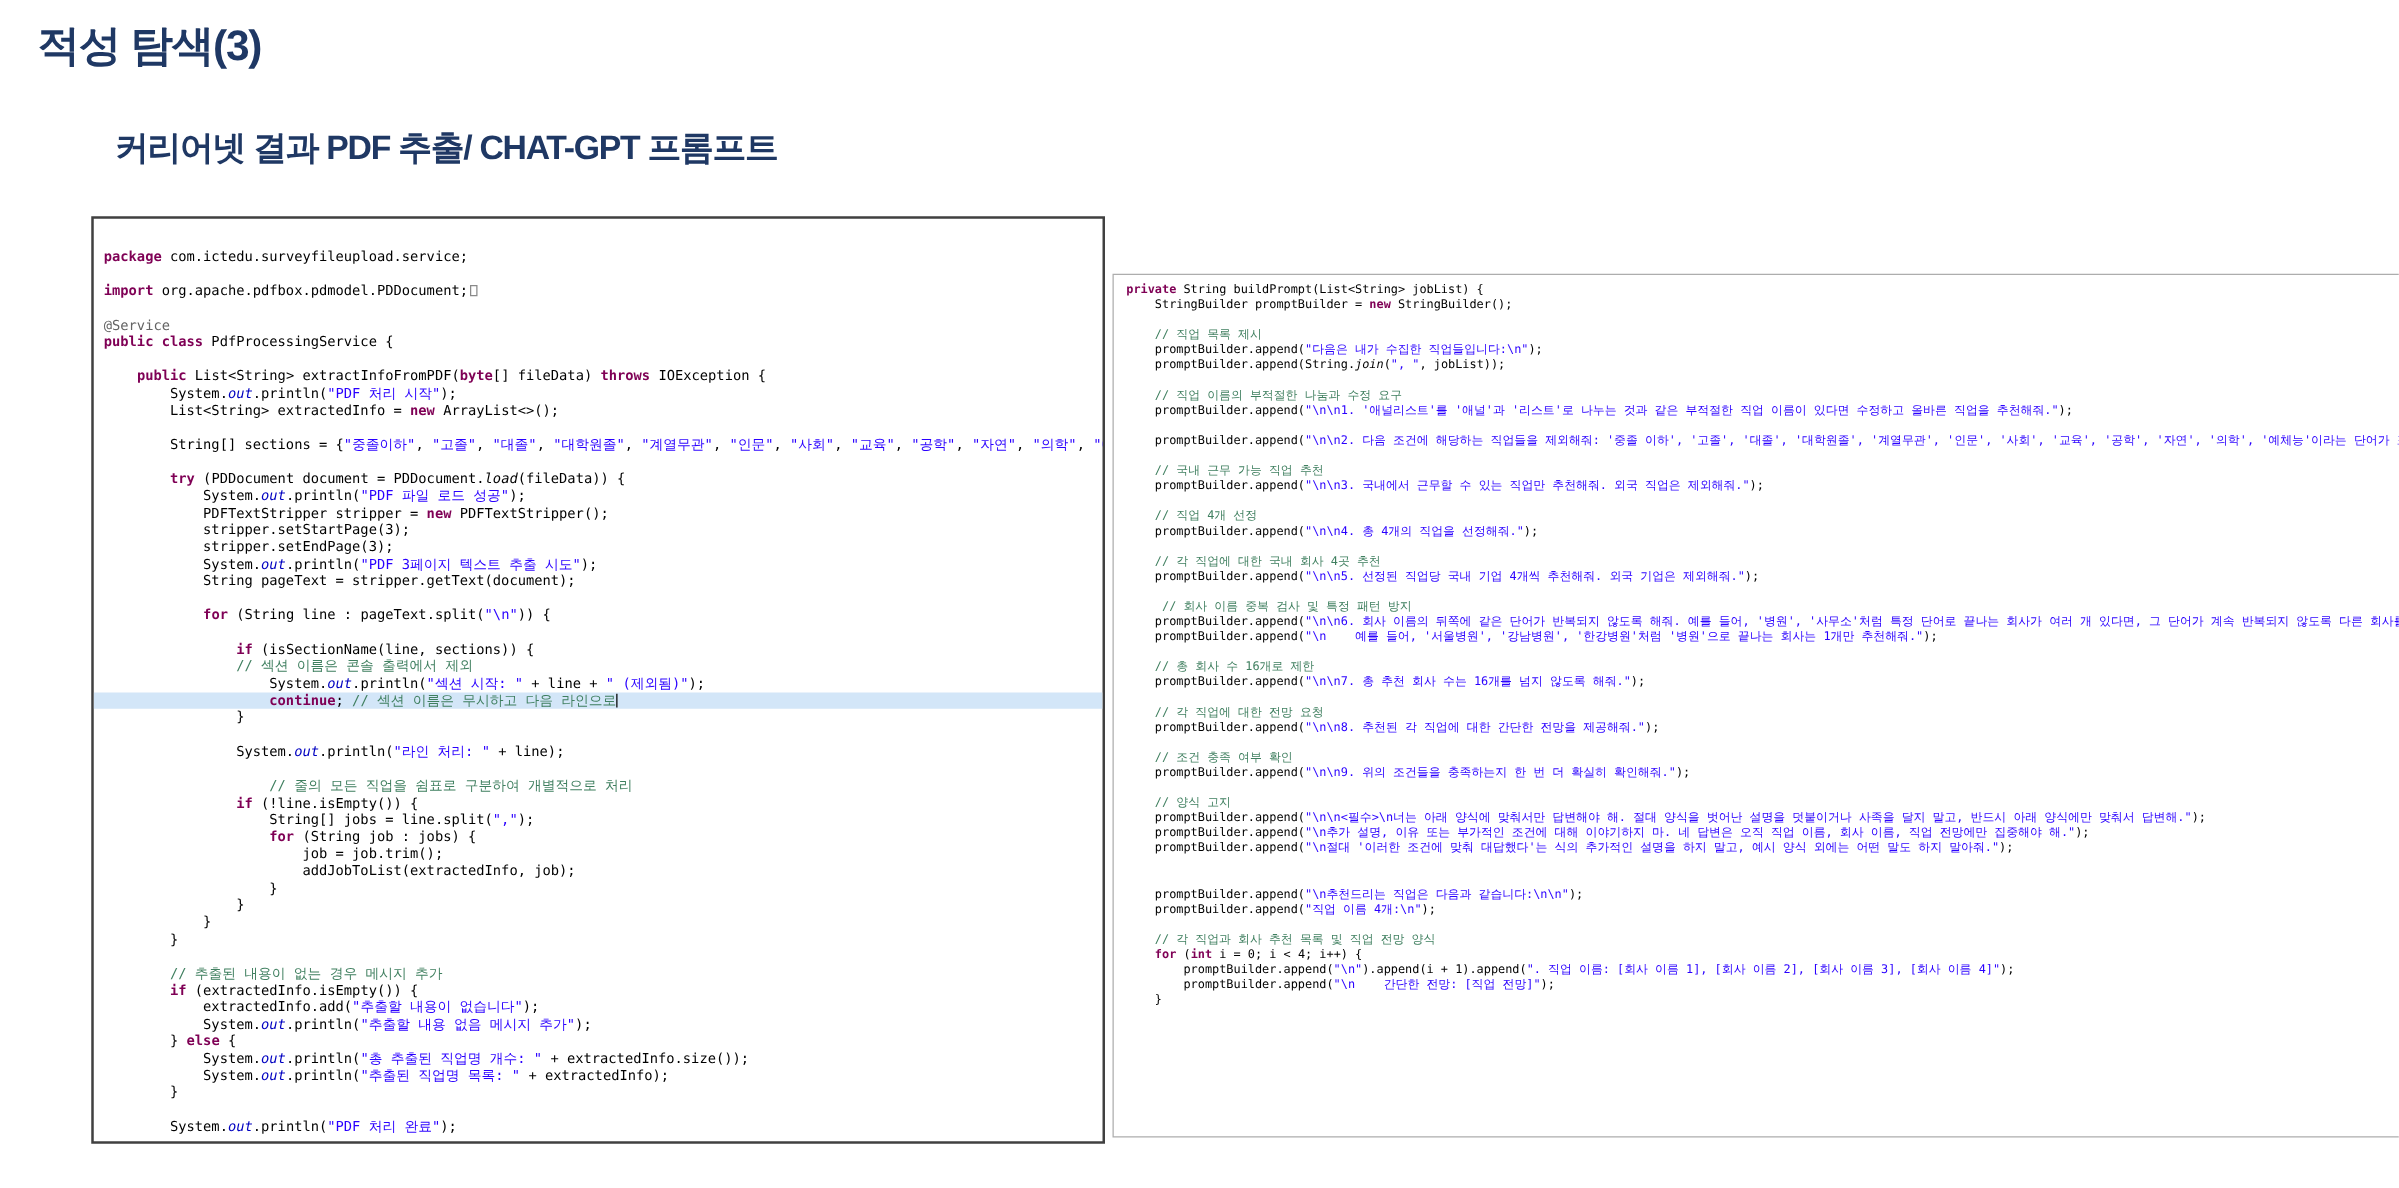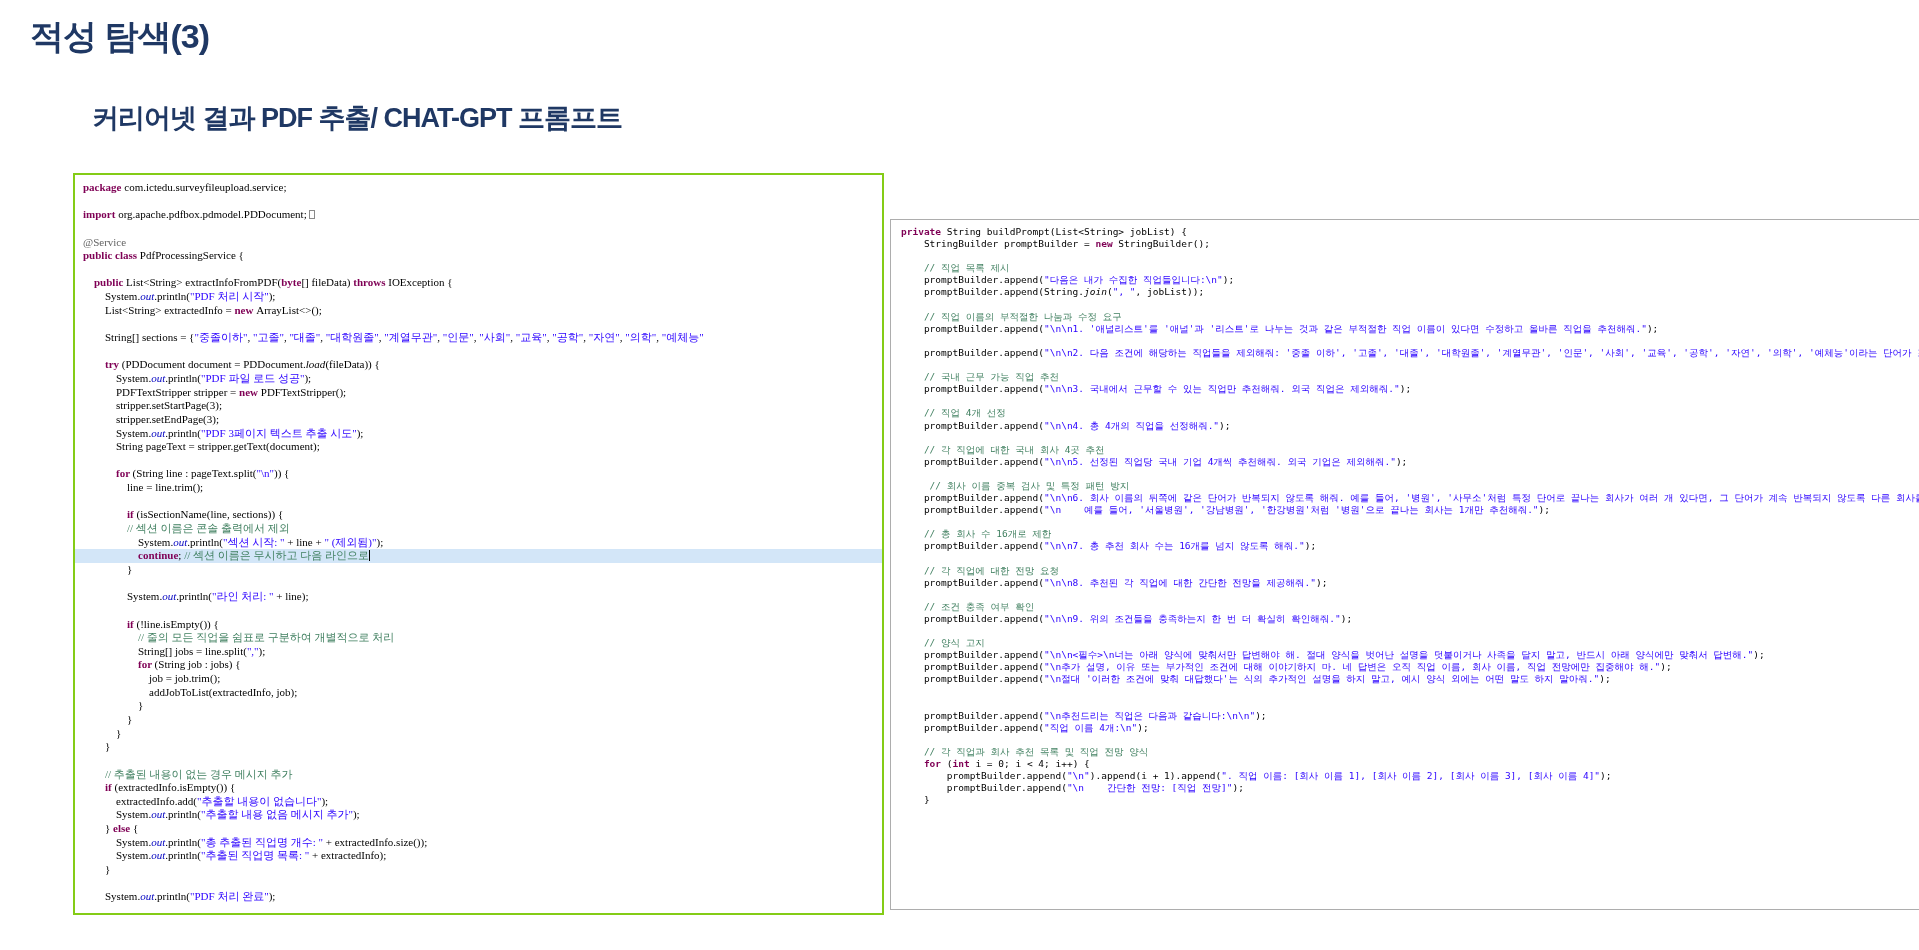--- a/index.html
+++ b/index.html
@@ -28,24 +28,23 @@
   .editor {
     position: absolute;
     background: #ffffff;
     overflow: hidden;
     font-family: "DejaVu Sans Mono", "Liberation Mono", monospace;
     cursor: text;
   }
   .editor-left {
     left: 73px; top: 173px;
     width: 811px; height: 742px;
-    border: 2px solid #84cc16;
-    padding: 6px 0 0 8px;
+    border: 2px solid #404040;
+    padding: 24px 0 0 8px;
     font-size: 11px;
-    font-family: Liberation Serif, serif;
   }
   .editor-left .code-line { height: 13.65px; line-height: 13.65px; }
   .editor-right {
     left: 890px; top: 219px;
     width: 1200px; height: 691px;
     border: 1px solid #adadad;
     padding: 6px 0 0 10px;
     font-size: 9.5px;
   }
   .editor-right .code-line { height: 12.1px; line-height: 12.1px; }
@@ -92,32 +91,31 @@
       <div class="code-line"></div>
       <div class="code-line"><span class="tok-p">        </span><span class="tok-k">try </span><span class="tok-p">(PDDocument document = PDDocument.</span><span class="tok-m">load</span><span class="tok-p">(fileData)) {</span></div>
       <div class="code-line"><span class="tok-p">            System.</span><span class="tok-f">out</span><span class="tok-p">.println(</span><span class="tok-s">"PDF 파일 로드 성공"</span><span class="tok-p">);</span></div>
       <div class="code-line"><span class="tok-p">            PDFTextStripper stripper = </span><span class="tok-k">new </span><span class="tok-p">PDFTextStripper();</span></div>
       <div class="code-line"><span class="tok-p">            stripper.setStartPage(3);</span></div>
       <div class="code-line"><span class="tok-p">            stripper.setEndPage(3);</span></div>
       <div class="code-line"><span class="tok-p">            System.</span><span class="tok-f">out</span><span class="tok-p">.println(</span><span class="tok-s">"PDF 3페이지 텍스트 추출 시도"</span><span class="tok-p">);</span></div>
       <div class="code-line"><span class="tok-p">            String pageText = stripper.getText(document);</span></div>
       <div class="code-line"></div>
       <div class="code-line"><span class="tok-p">            </span><span class="tok-k">for </span><span class="tok-p">(String line : pageText.split(</span><span class="tok-s">"\n"</span><span class="tok-p">)) {</span></div>
-      <div class="code-line"><span class="tok-p">                line = line.trim();</span></div>
       <div class="code-line"></div>
       <div class="code-line"><span class="tok-p">                </span><span class="tok-k">if </span><span class="tok-p">(isSectionName(line, sections)) {</span></div>
       <div class="code-line"><span class="tok-c">                // 섹션 이름은 콘솔 출력에서 제외</span></div>
       <div class="code-line"><span class="tok-p">                    System.</span><span class="tok-f">out</span><span class="tok-p">.println(</span><span class="tok-s">"섹션 시작: "</span><span class="tok-p"> + line + </span><span class="tok-s">" (제외됨)"</span><span class="tok-p">);</span></div>
       <div class="code-line hl"><span class="tok-p">                    </span><span class="tok-k">continue</span><span class="tok-p">; </span><span class="tok-c">// 섹션 이름은 무시하고 다음 라인으로</span><span class="cursor"></span></div>
       <div class="code-line"><span class="tok-p">                }</span></div>
       <div class="code-line"></div>
       <div class="code-line"><span class="tok-p">                System.</span><span class="tok-f">out</span><span class="tok-p">.println(</span><span class="tok-s">"라인 처리: "</span><span class="tok-p"> + line);</span></div>
       <div class="code-line"></div>
+      <div class="code-line"><span class="tok-c">                    // 줄의 모든 직업을 쉼표로 구분하여 개별적으로 처리</span></div>
       <div class="code-line"><span class="tok-p">                </span><span class="tok-k">if </span><span class="tok-p">(!line.isEmpty()) {</span></div>
-      <div class="code-line"><span class="tok-c">                    // 줄의 모든 직업을 쉼표로 구분하여 개별적으로 처리</span></div>
       <div class="code-line"><span class="tok-p">                    String[] jobs = line.split(</span><span class="tok-s">","</span><span class="tok-p">);</span></div>
       <div class="code-line"><span class="tok-p">                    </span><span class="tok-k">for </span><span class="tok-p">(String job : jobs) {</span></div>
       <div class="code-line"><span class="tok-p">                        job = job.trim();</span></div>
       <div class="code-line"><span class="tok-p">                        addJobToList(extractedInfo, job);</span></div>
       <div class="code-line"><span class="tok-p">                    }</span></div>
       <div class="code-line"><span class="tok-p">                }</span></div>
       <div class="code-line"><span class="tok-p">            }</span></div>
       <div class="code-line"><span class="tok-p">        }</span></div>
       <div class="code-line"></div>
       <div class="code-line"><span class="tok-c">        // 추출된 내용이 없는 경우 메시지 추가</span></div>

